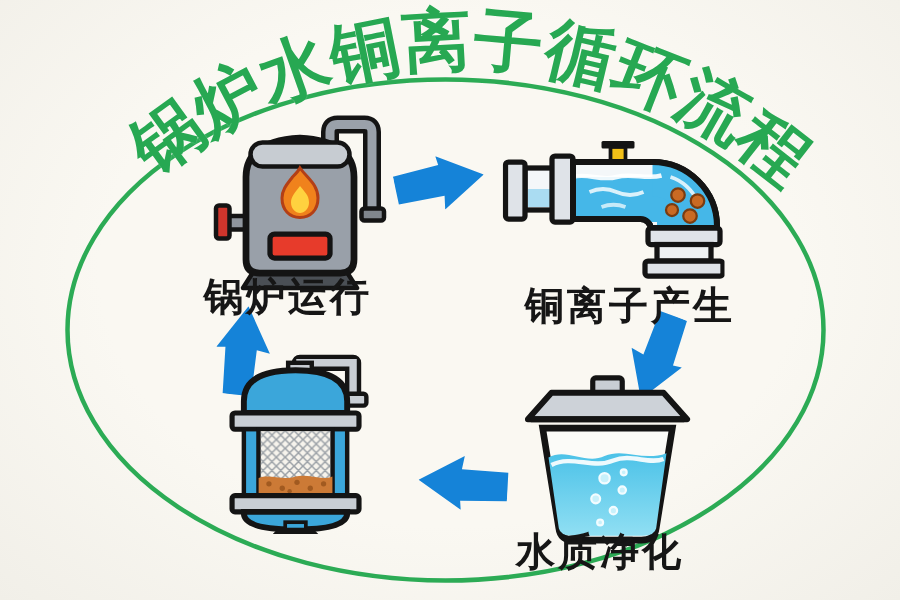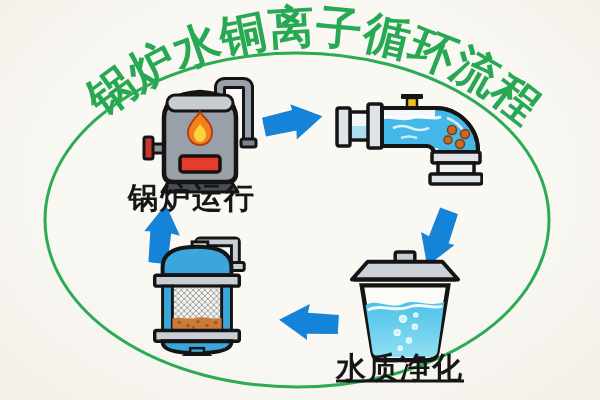--- a/index.html
+++ b/index.html
@@ -19,21 +19,21 @@
     font-size:46px;
     font-weight:700;
     line-height:1;
     white-space:nowrap;
     text-shadow:0 0 1px rgba(255,255,255,.4);
   }
   
   .stage-label{
     position:absolute;
     transform:translate(-50%,-50%);
-    font-size:30px;
+    font-size:26px;
     font-weight:700;
     color:#161616;
     letter-spacing:2px;
     white-space:nowrap;
   }
   
   .arrow{position:absolute;width:60px;height:36px;}
   #arrow-top   {left:263px;top:104px;transform:rotate(-9deg);}
   #arrow-right {left:408px;top:220px;transform:rotate(113deg);}
   #arrow-bottom{left:279px;top:304px;transform:rotate(186deg);}
@@ -203,15 +203,16 @@
 
     <rect x="6" y="98" width="86" height="11" rx="2" fill="#c9ced4" stroke="#141414" stroke-width="3.5"></rect>
 
     <path d="M14,109 H84 V110 Q84,121 49,121 Q14,121 14,110 Z" fill="#3ba6da" stroke="#141414" stroke-width="4"></path>
 
     <rect x="42" y="116" width="14" height="5" fill="#3ba6da" stroke="#141414" stroke-width="2.5"></rect>
     <polygon points="38,121 60,121 62,123 36,123" fill="#3ba6da" stroke="#141414" stroke-width="2"></polygon>
   </svg>
 
   <div class="stage-label" style="left: 192px; top: 198px; color: rgb(22, 22, 22);">锅炉运行</div>
-  <div class="stage-label" style="left: 400px; top: 368px; color: rgb(22, 22, 22); text-decoration: underline;">水质净化</div>
+  <div class="stage-label" style="left: 420px; top: 204px; color: rgb(22, 22, 22);">铜离子产生</div>
+  <div class="stage-label" style="left: 400px; top: 368px; color: rgb(22, 22, 22);">水质净化</div>
 
 </div>
 
 </body></html>

